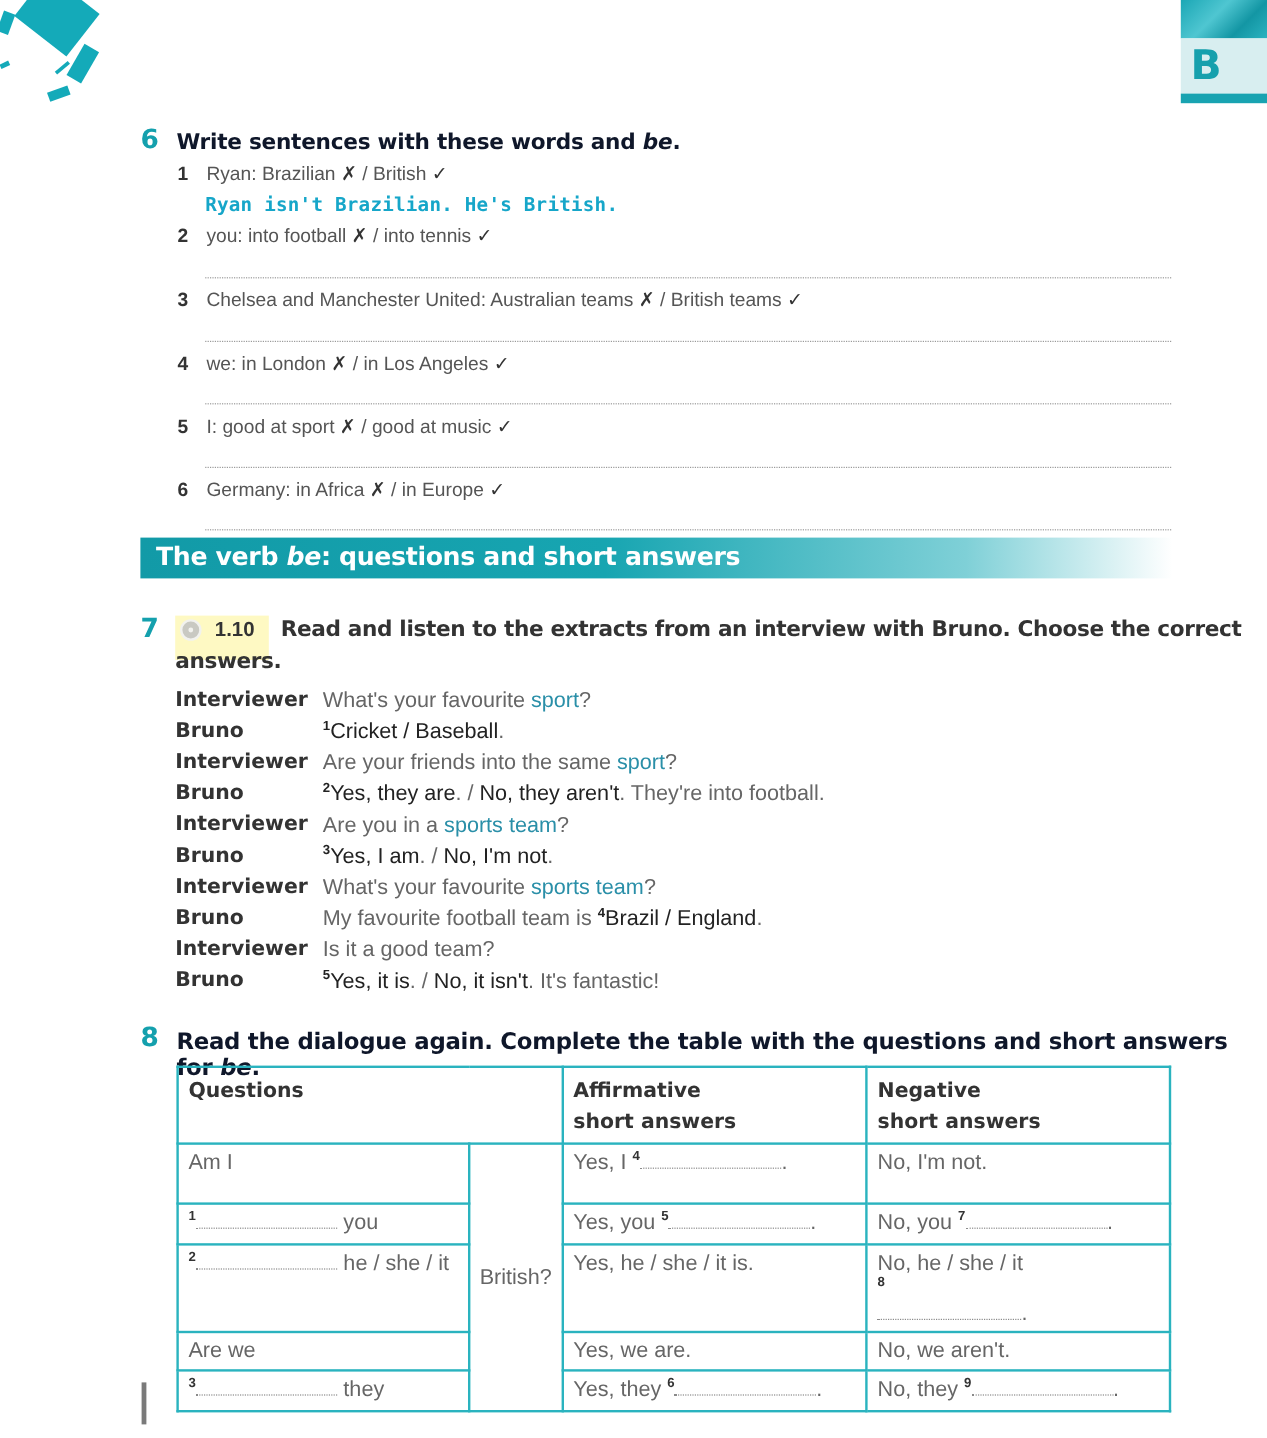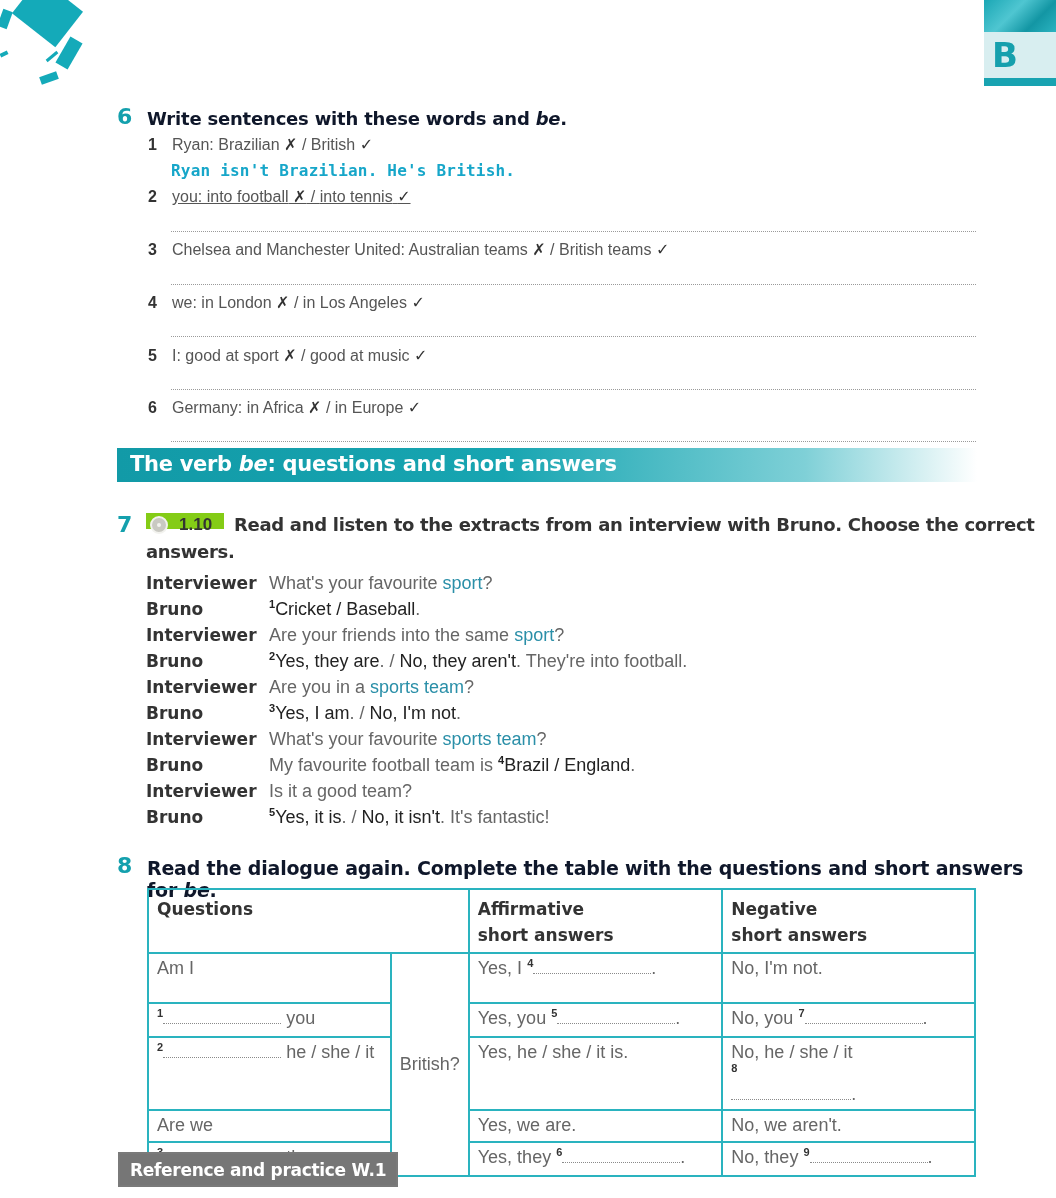--- a/index.html
+++ b/index.html
@@ -24,21 +24,21 @@
   .item { position: absolute; left: 148px; font-size: 16px; color: #555; white-space: nowrap; }
   .item .n { display: inline-block; width: 24px; font-weight: bold; color: #333; }
   .item .mark { color: #333; font-weight: bold; }
   .example-answer { position: absolute; left: 171px; top: 161px; font-size: 16px; font-weight: bold; color: #16a6c9; font-family: "DejaVu Sans Mono", monospace; letter-spacing: 0.2px; }
   .dotline { position: absolute; left: 171px; width: 805px; height: 0; border-bottom: 1px dotted #9a9a9a; }
 
   
   .section-bar { position: absolute; left: 117px; top: 448px; width: 860px; height: 34px; background: linear-gradient(90deg, #129aa7 0%, #17a5b1 45%, #7fd0d7 80%, rgba(255,255,255,0) 100%); }
   .section-bar .txt { position: absolute; left: 13px; top: 4px; font-size: 21px; font-weight: bold; color: #ffffff; font-family: "DejaVu Sans", sans-serif; letter-spacing: -0.3px; }
 
-  .audio-badge { position: absolute; left: 146px; top: 513px; width: 78px; height: 16px; background: #84cc16; }
+  .audio-badge { position: absolute; left: 146px; top: 513px; width: 78px; height: 37px; background: #fef9c3; }
   .audio-badge .cd { position: absolute; left: 4px; top: 3px; width: 18px; height: 18px; border-radius: 50%; border: 2px solid #f2f2ee; background: #c9c9c2; }
   .audio-badge .cd::after { content: ""; position: absolute; left: 5px; top: 5px; width: 4px; height: 4px; border-radius: 50%; background: #f2f2ee; }
   .audio-badge .code { position: absolute; left: 33px; top: 2px; font-size: 17px; font-weight: bold; color: #333; }
 
   .ex7-text { position: absolute; left: 234px; top: 514px; font-size: 18px; font-weight: bold; color: #333; font-family: "DejaVu Sans", sans-serif; letter-spacing: -0.3px; }
   .ex7-text2 { position: absolute; left: 146px; top: 541px; font-size: 18px; font-weight: bold; color: #333; font-family: "DejaVu Sans", sans-serif; letter-spacing: -0.3px; }
 
   .dlg-row { position: absolute; left: 146px; height: 26px; font-size: 18px; white-space: nowrap; }
   .dlg-row .speaker { position: absolute; left: 0; top: 0; font-weight: bold; color: #333; font-family: "DejaVu Sans", sans-serif; font-size: 17px; }
   .dlg-row .line { position: absolute; left: 123px; top: 0; color: #666; }
@@ -79,21 +79,21 @@
 </div>
 
 <div class="ex-num" style="left:117px;top:104px;">6</div>
 <div class="ex-title" style="left:147px;top:108px;"><span>Write sentences with these words and </span><i>be</i><span>.</span></div>
 
 <div class="item" style="top:135px;">
   <span class="n">1</span><span>Ryan:  Brazilian</span> <span class="mark">✗</span><span> / </span><span>British</span> <span class="mark">✓</span>
 </div>
 <div class="example-answer">Ryan isn't Brazilian. He's British.</div>
 
-<div class="item" style="top:187px;text-decoration:underline;">
+<div class="item" style="top:187px;">
   <span class="n">2</span><span>you: into football</span> <span class="mark">✗</span><span> / </span><span>into tennis</span> <span class="mark">✓</span>
 </div>
 <div class="dotline" style="top:231px;"></div>
 
 <div class="item" style="top:240px;">
   <span class="n">3</span><span>Chelsea and Manchester United: Australian teams</span> <span class="mark">✗</span><span> / </span><span>British teams</span> <span class="mark">✓</span>
 </div>
 <div class="dotline" style="top:284px;"></div>
 
 <div class="item" style="top:293px;">
@@ -205,14 +205,13 @@
   </tr>
   <tr style="height:34px;">
     <td><sup>3</sup><span class="gap" style="width:118px"></span> <span>they</span></td>
     <td><span>Yes, they </span><sup>6</sup><span class="gap" style="width:118px"></span><span>.</span></td>
     <td><span>No, they </span><sup>9</sup><span class="gap" style="width:118px"></span>.</td>
   </tr>
 </tbody>
   </table>
 
 <div class="ref">
-  <div class="dark">Reference and practice W.1</div>
 </div>
 
 </body></html>

